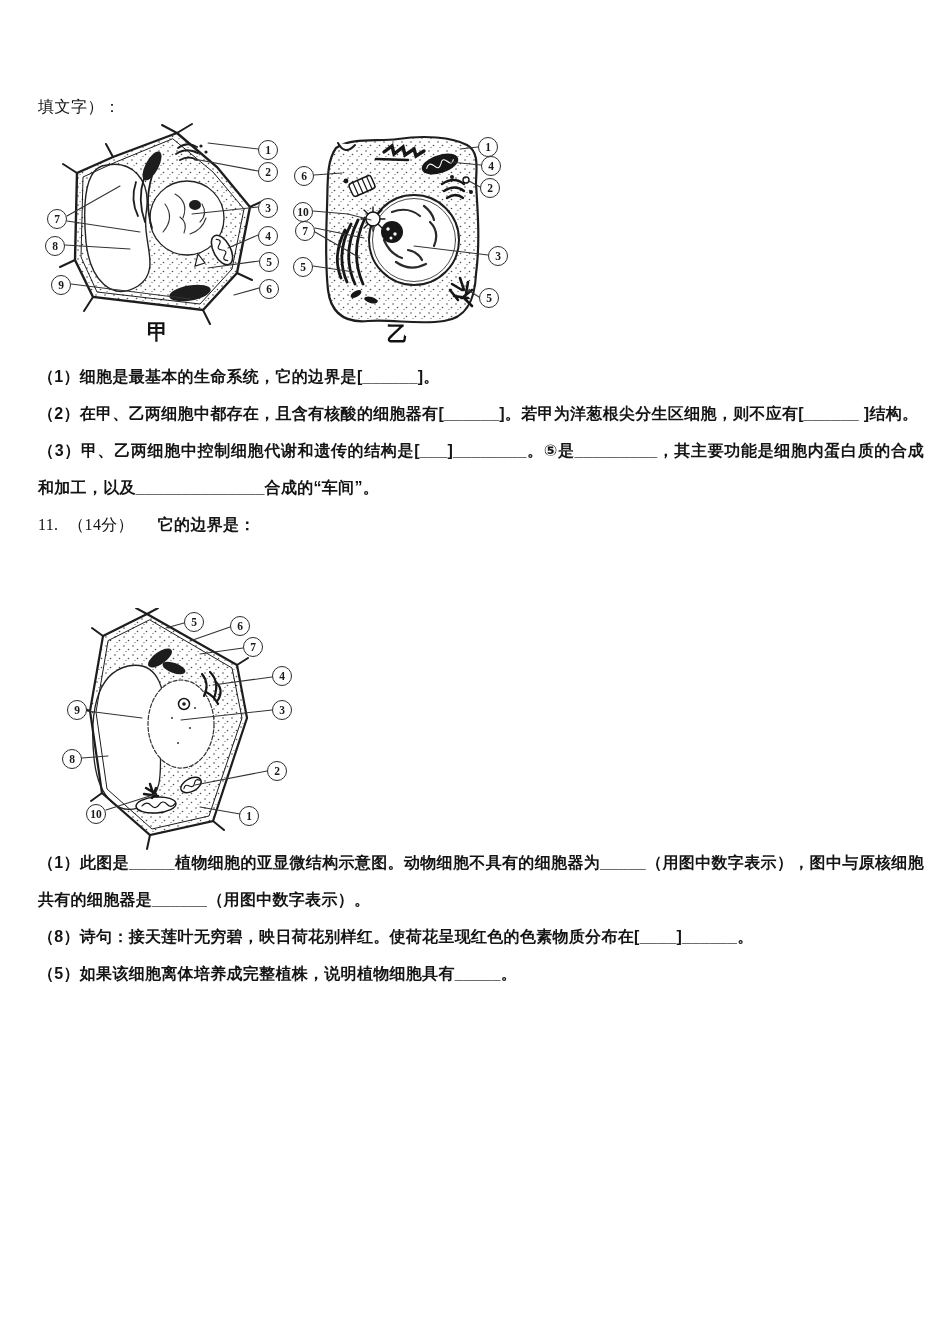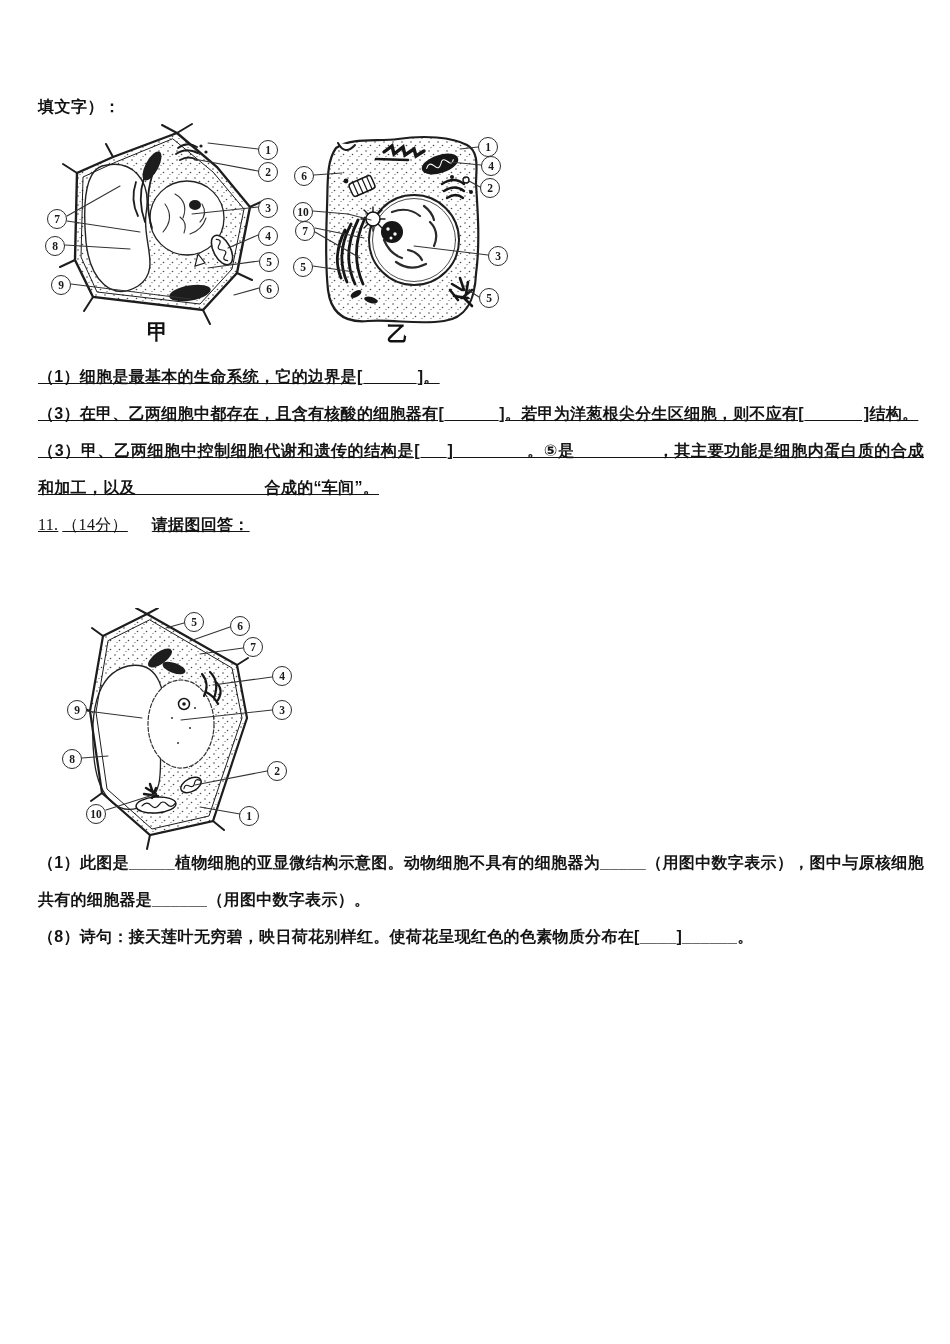--- a/index.html
+++ b/index.html
@@ -1,38 +1,38 @@
 <!DOCTYPE html>
 <html><head>
 <meta charset="utf-8">
 <style>
   * { margin:0; padding:0; box-sizing:border-box; }
   html,body { width:950px; height:1344px; background:#ffffff; }
   body { position:relative; font-family:"Liberation Sans","DejaVu Sans",sans-serif; color:#111; overflow:hidden; }
   #page { position:absolute; inset:0; background:#fff; }
-  .intro { position:absolute; left:38px; top:97px; font-size:16px; font-weight:700; letter-spacing:.5px; }
+  .intro { position:absolute; left:38px; top:97px; font-size:16px; font-weight:400; letter-spacing:.5px; }
   .fig { position:absolute; }
   .fig1 { left:40px; top:122px; width:505px; height:242px; }
   .fig2 { left:50px; top:608px; width:270px; height:250px; }
   .fig svg { position:absolute; left:0; top:0; }
   .co {
     position:absolute; width:20px; height:20px; border:1.5px solid #2c2c2c; border-radius:50%;
     background:#fff; display:flex; align-items:center; justify-content:center;
     font-family:"Liberation Serif","DejaVu Serif",serif; font-size:11.5px; font-weight:700; color:#1a1a1a;
   }
   .figcap { position:absolute; font-size:21px; font-weight:700; color:#111; }
   .textblock {
     position:absolute; left:38px; width:886px; font-size:16px; font-weight:700;
     line-height:37px; letter-spacing:.3px; text-align:justify; color:#141414;
   }
-  .tb1 { top:358px;text-decoration:underline; }
+  .tb1 { top:358px; }
   .tb2 { top:844px; }
   .textblock p { margin:0; }
   .qnum, .qpts { font-family:"Liberation Serif","DejaVu Serif",serif; font-weight:400; }
-  .qnum { margin-right:4px; }
+  .qnum { margin-right:10px; }
   .qpts { margin-right:24px; }
 </style>
 </head>
 <body>
 
 <div id="page">
 
   <div class="intro">填文字）：</div>
 
   <div class="fig fig1">
@@ -122,23 +122,23 @@
     <div class="co" style="left:253px;top:80px">10</div>
     <div class="co" style="left:255px;top:99px">7</div>
     <div class="co" style="left:253px;top:135px">5</div>
 
     <div class="figcap" style="left:107px;top:196px">甲</div>
     <div class="figcap" style="left:347px;top:198px">乙</div>
   </div>
 
   <div class="textblock tb1">
     <p>（1）细胞是最基本的生命系统，它的边界是[______]。</p>
-    <p>（3）在甲、乙两细胞中都存在，且含有核酸的细胞器有[______]。若甲为洋葱根尖分生区细胞，则不应有[______ ]结构。</p>
+    <p>（2）在甲、乙两细胞中都存在，且含有核酸的细胞器有[______]。若甲为洋葱根尖分生区细胞，则不应有[______ ]结构。</p>
     <p>（3）甲、乙两细胞中控制细胞代谢和遗传的结构是[___]________。⑤是_________，其主要功能是细胞内蛋白质的合成和加工，以及______________合成的“车间”。</p>
-    <p><span class="qnum">11.</span><span class="qpts">（14分）</span><span>请据图回答：</span></p>
+    <p><span class="qnum">11.</span><span class="qpts">（14分）</span><span>它的边界是：</span></p>
   </div>
 
   <div class="fig fig2">
     <svg width="270" height="250" viewBox="0 0 270 250">
       <g stroke-linecap="round">
         <path d="M97,6 L187,57 L197,110 L163,213 L100,227 L52,185 L40,103 L53,28 Z" fill="url(#stip)" stroke="none"></path>
         <path d="M78,58 C110,52 118,86 112,118 C107,150 118,180 96,196 C70,212 48,190 44,150 C40,110 44,66 78,58 Z" fill="#fff" stroke="#222" stroke-width="1.3"></path>
         <ellipse cx="131" cy="116" rx="33" ry="44" fill="#fff" stroke="#333" stroke-width="1.2" stroke-dasharray="4 2"></ellipse>
         <circle cx="134" cy="96" r="5.5" fill="none" stroke="#161616" stroke-width="1.5"></circle>
         <circle cx="134" cy="96" r="1.8" fill="#161616"></circle>
@@ -170,15 +170,16 @@
     <div class="co" style="left:217px;top:153px">2</div>
     <div class="co" style="left:189px;top:198px">1</div>
     <div class="co" style="left:17px;top:92px">9</div>
     <div class="co" style="left:12px;top:141px">8</div>
     <div class="co" style="left:36px;top:196px">10</div>
   </div>
 
   <div class="textblock tb2">
     <p>（1）此图是_____植物细胞的亚显微结构示意图。动物细胞不具有的细胞器为_____（用图中数字表示），图中与原核细胞共有的细胞器是______（用图中数字表示）。</p>
     <p>（8）诗句：接天莲叶无穷碧，映日荷花别样红。使荷花呈现红色的色素物质分布在[____]______。</p>
+    <p>（5）如果该细胞离体培养成完整植株，说明植物细胞具有_____。</p>
   </div>
 
 </div>
 
 </body></html>

